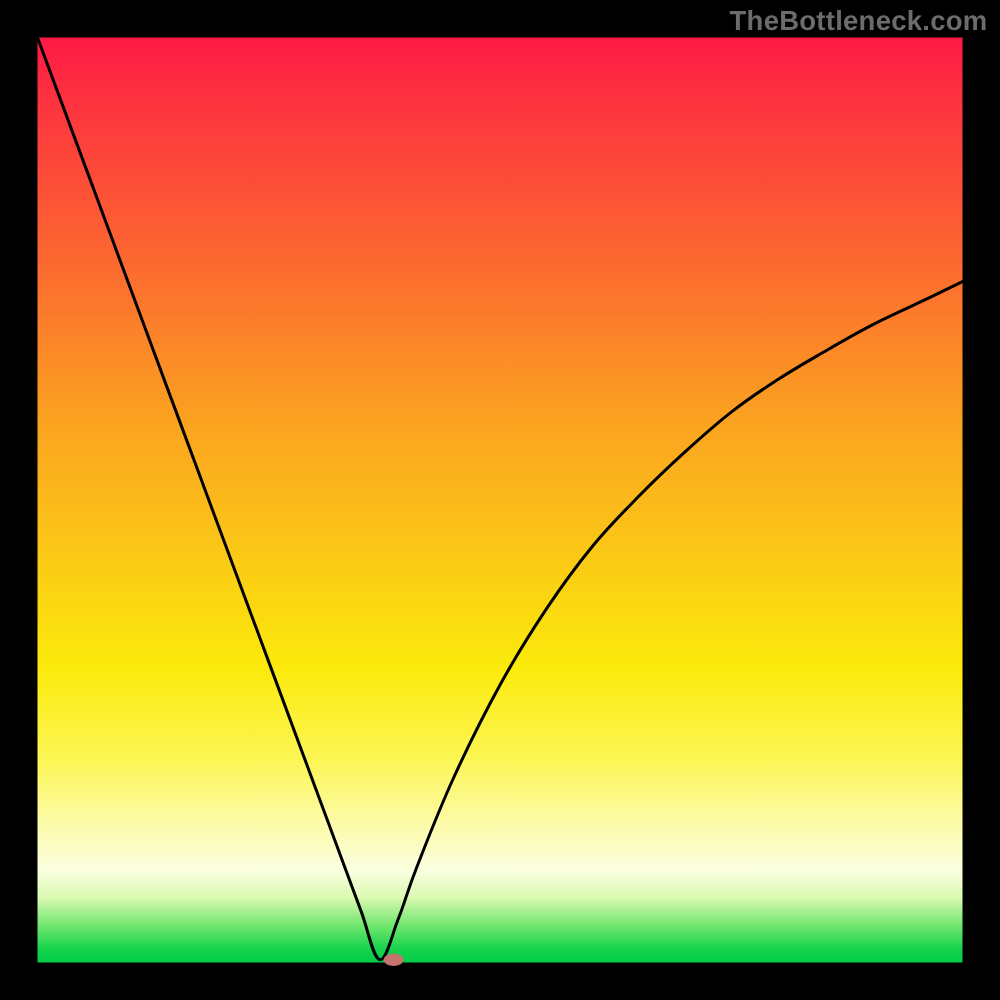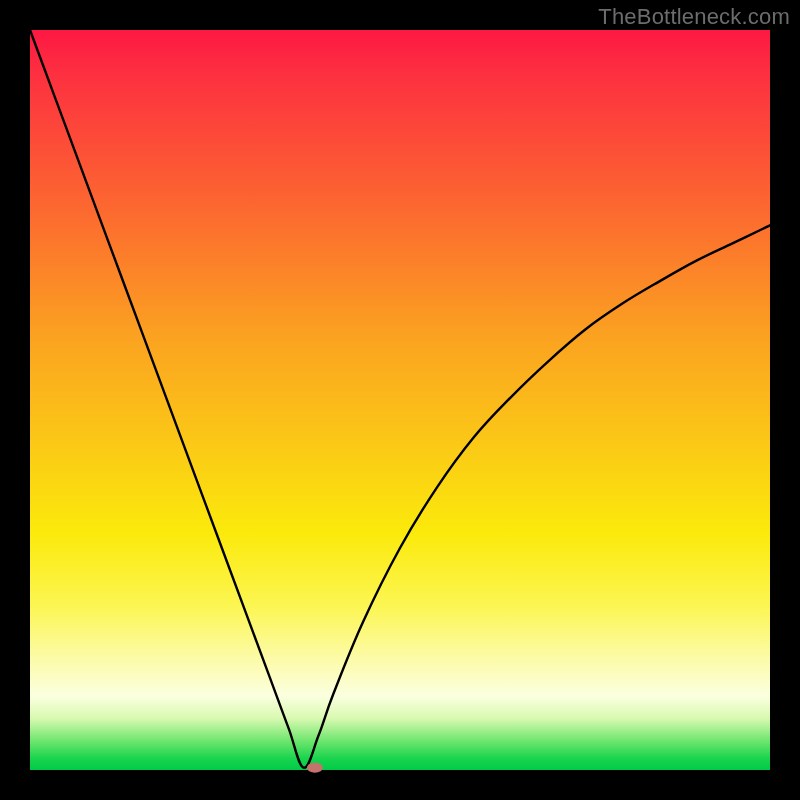--- a/index.html
+++ b/index.html
@@ -15,21 +15,21 @@
     position: relative;
     width: 800px;
     height: 800px;
     background: #000;
   }
   .watermark {
     position: absolute;
     top: 4px;
     right: 10px;
     font-size: 22px;
-    font-weight: 400;
+    font-weight: 700;
     color: #6c6c6c;
     letter-spacing: 0.2px;
     z-index: 5;
   }
   .plot-area {
     position: absolute;
     left: 30px;
     top: 30px;
     width: 740px;
     height: 740px;

